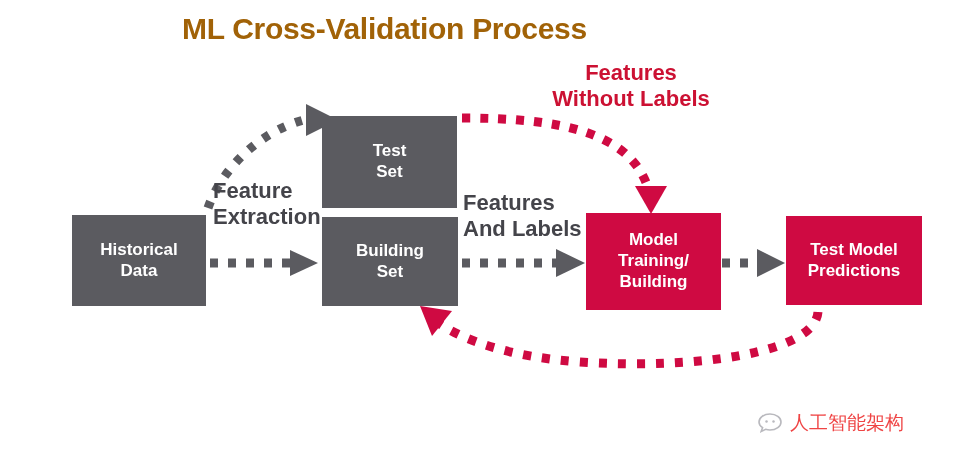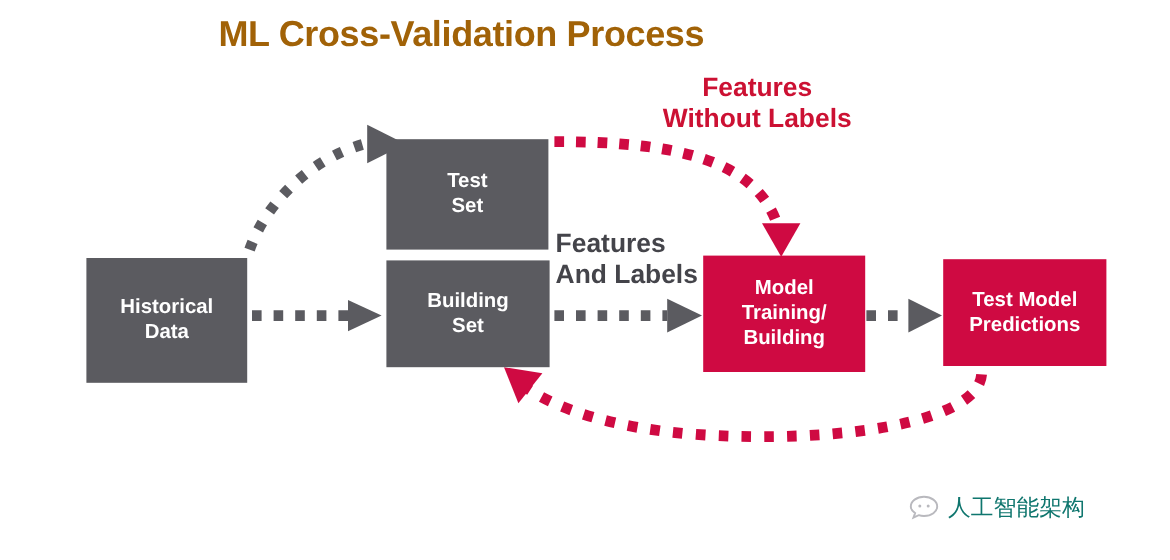--- a/index.html
+++ b/index.html
@@ -31,21 +31,21 @@
   .lbl.center{ text-align:center; }
 
   svg.arrows{ position:absolute; left:0; top:0; width:975px; height:467px;
               overflow:visible; pointer-events:none; }
 
   .wm{
     position:absolute; left:757px; top:410px;
     display:flex; align-items:center; gap:7px;
   }
   .wm-text{
-    font-size:19px; color:#0f766e; white-space:nowrap;
+    font-size:19px; color:#ef4444; white-space:nowrap;
     font-family:"DejaVu Sans", sans-serif;
   }
   .wm-bubble{ width:26px; height:26px; position:relative; }
 </style>
 </head>
 <body>
 
 <div id="stage">
 
   <div class="title">ML Cross-Validation Process</div>
@@ -76,21 +76,21 @@
       <path d="M 722,263 L 757,263" fill="none" stroke="#5b5b60" stroke-width="9" stroke-dasharray="8 10"></path>
       <polygon points="757,249 785,263 757,277" fill="#5b5b60"></polygon>
     </g>
 
     <g>
       <path d="M 818,312 C 815,352 700,370 580,362 C 510,357 462,340 437,322" fill="none" stroke="#cf0a42" stroke-width="9" stroke-dasharray="8 11"></path>
       <polygon points="420,306 452,311 432,336" fill="#cf0a42"></polygon>
     </g>
   </svg>
 
-  <div class="box gray" style="left:72px;top:215px;width:134px;height:104px;">
+  <div class="box gray" style="left:72px;top:215px;width:134px;height:91px;">
     <span>Historical
 Data</span>
   </div>
 
   <div class="box gray" style="left:322px;top:78px;width:135px;height:92px;margin-top:38px;">
     <span>Test
 Set</span>
   </div>
 
   <div class="box gray" style="left:322px;top:217px;width:136px;height:89px;">
@@ -102,20 +102,22 @@
     <span>Test Model
 Predictions</span>
   </div>
 
   <div class="box red" style="left:586px;top:213px;width:135px;height:97px;">
     <span>Model
 Training/
 Building</span>
   </div>
 
+  <div class="lbl gray" style="left:213px;top:178px;">Feature
+Extraction</div>
 
   <div class="lbl gray" style="left:463px;top:190px;">Features
 And Labels</div>
 
   <div class="lbl red center" style="left:536px;top:60px;width:190px;">Features
 Without Labels</div>
 
 
   <div class="wm">
     <span class="wm-bubble">

